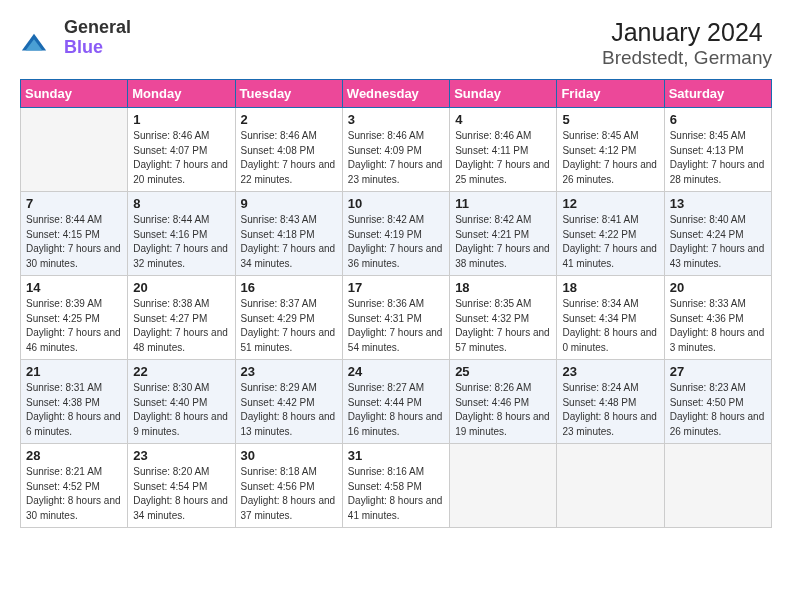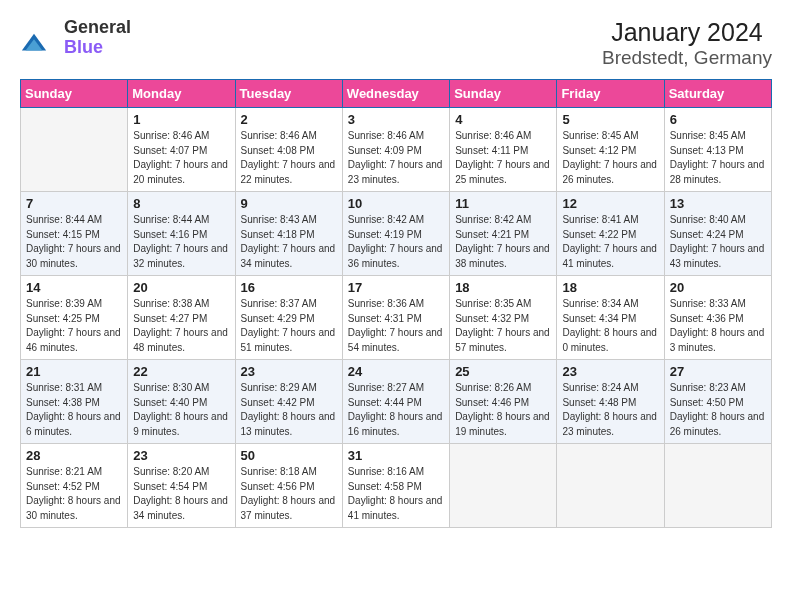--- a/index.html
+++ b/index.html
@@ -258,21 +258,21 @@
         <tr>
           <td>
             <div class="day-number">28</div>
             <div class="day-detail">Sunrise: 8:21 AM<br>Sunset: 4:52 PM<br>Daylight: 8 hours and 30 minutes.</div>
           </td>
           <td>
             <div class="day-number">23</div>
             <div class="day-detail">Sunrise: 8:20 AM<br>Sunset: 4:54 PM<br>Daylight: 8 hours and 34 minutes.</div>
           </td>
           <td>
-            <div class="day-number">50</div>
+            <div class="day-number">30</div>
             <div class="day-detail">Sunrise: 8:18 AM<br>Sunset: 4:56 PM<br>Daylight: 8 hours and 37 minutes.</div>
           </td>
           <td>
             <div class="day-number">31</div>
             <div class="day-detail">Sunrise: 8:16 AM<br>Sunset: 4:58 PM<br>Daylight: 8 hours and 41 minutes.</div>
           </td>
           <td class="empty"></td>
           <td class="empty"></td>
           <td class="empty"></td>
         </tr>

